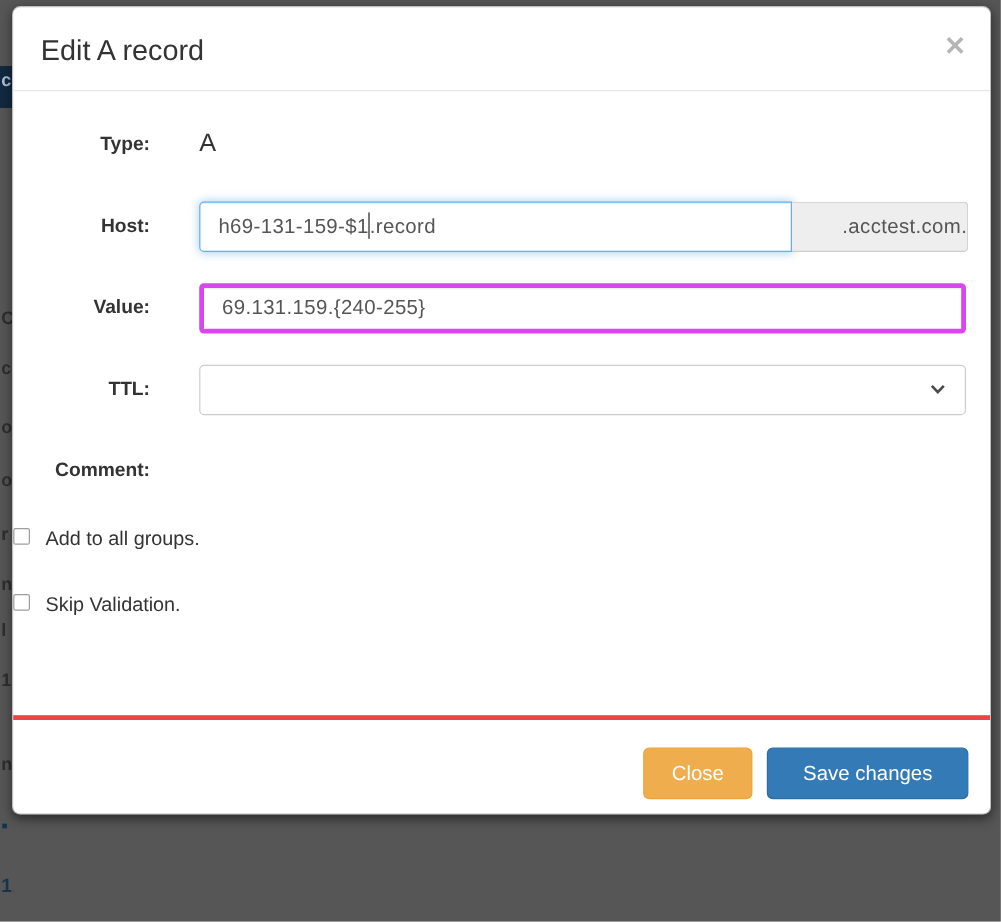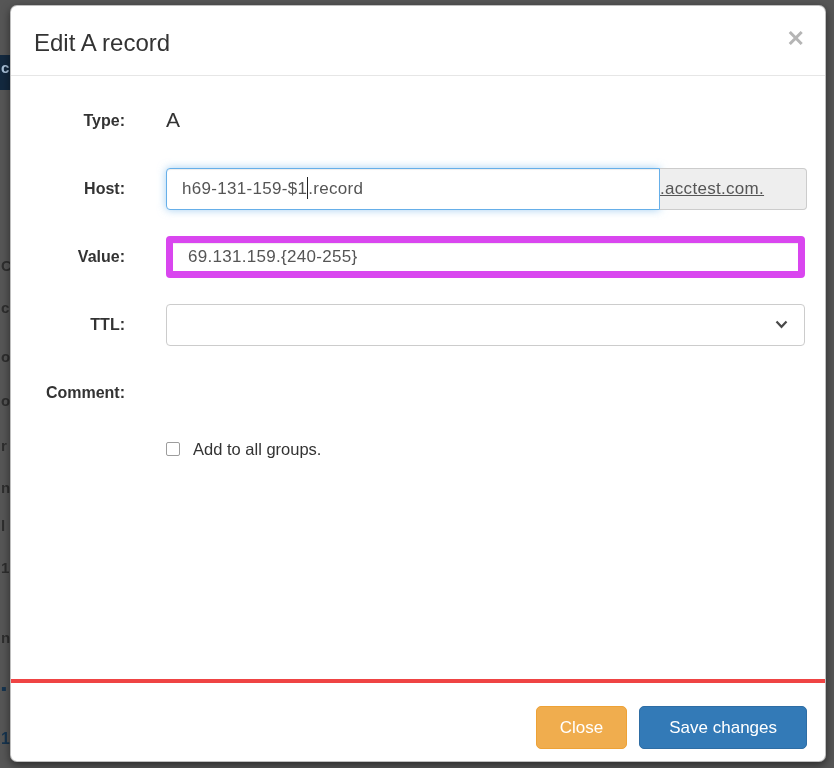--- a/index.html
+++ b/index.html
@@ -23,21 +23,21 @@
   .bg-frag {
     position: absolute; left: 1px;
     font-size: 15px; font-weight: 700; color: #2e2e2e;
     white-space: nowrap; line-height: 1;
   }
   .bg-frag.nav { color: #a8c0d8; }
   .bg-frag.navblock { color: #16344f; font-size: 16px; }
 
   
   .modal {
-    position: absolute; left: 10px; top: 5px; width: 816px; height: 757px;
+    position: absolute; left: 10px; top: 5px; width: 816px; height: 674px;
     background: #ffffff;
     border: 1px solid rgba(0,0,0,.25);
     border-radius: 7px;
     box-shadow: 0 3px 9px rgba(0,0,0,.5);
     z-index: 5;
     display: flex; flex-direction: column;
   }
 
   .modal-header {
     flex: 0 0 auto;
@@ -66,21 +66,21 @@
   .controls { flex: 1 1 auto; margin-left: 41px; margin-right: 20px; position: relative; }
 
   .row-type { margin-bottom: 35px; }
   .row-type .form-label { padding-top: 7px; }
   .type-value { font-size: 21px; color: #333; padding-top: 3px; line-height: 1.2; }
 
   .row-std { margin-bottom: 26px; }
 
   .text-control {
     width: 100%; height: 42px;
-    border: 7px solid #d946ef; border-radius: 4px;
+    border: 4px solid #d946ef; border-radius: 4px;
     background: #fff; color: #555;
     font-size: 17px; letter-spacing: 0.3px;
     padding: 0 15px; line-height: 40px;
     font-family: "Liberation Sans", sans-serif;
     box-shadow: inset 0 1px 1px rgba(0,0,0,.075);
     outline: none;
   }
 
   
   .input-group { display: flex; width: 100%; }
@@ -96,21 +96,21 @@
   }
   .caret-bar {
     display: inline-block; width: 1px; height: 22px;
     background: #222; vertical-align: -5px;
   }
   .input-addon {
     flex: 0 0 147px; width: 147px; height: 42px;
     background: #eee; border: 1px solid #ccc; border-left: none;
     border-radius: 0 4px 4px 0;
     color: #555; font-size: 17px; letter-spacing: 0.3px;
-    text-align: left; line-height: 40px; text-decoration: underline;
+    text-align: right; line-height: 40px;
   }
 
   
   .select-control {
     width: 100%; height: 42px;
     border: 1px solid #ccc; border-radius: 4px;
     background: #fff; cursor: pointer; position: relative;
   }
   .select-chevron { position: absolute; right: 16px; top: 15px; }
 
@@ -124,22 +124,22 @@
     padding: 7px 15px; resize: none;
     font-family: "Liberation Sans", sans-serif;
     box-shadow: inset 0 1px 1px rgba(0,0,0,.075);
     outline: none;
   }
   .comment-area::placeholder { color: #a3a3a3; opacity: 1; }
   .resize-grip { position: absolute; right: 3px; bottom: 5px; pointer-events: none; }
 
   
   .checkbox-row {
-    display: flex; align-items: center;
-    margin-left: 155px; margin-bottom: 0;
+    display: flex; 
+    margin-bottom: 0;
   }
   .checkbox-row.first { margin-top: 1px; margin-bottom: 38px; }
   .checkbox-box {
     width: 14px; height: 14px;
     border: 1px solid #9d9d9d; border-radius: 2px;
     background: #fff; cursor: pointer; flex: 0 0 14px;
   }
   .checkbox-label {
     margin-left: 13px; font-size: 16.5px; color: #333; line-height: 1;
     padding-top: 1px;
@@ -231,20 +231,24 @@
 
     <div class="form-row row-comment">
       <div class="form-label">Comment:</div>
     </div>
 
     <div class="checkbox-row first">
       <span class="checkbox-box"></span>
       <span class="checkbox-label">Add to all groups.</span>
     </div>
 
+    <div class="checkbox-row">
+      <span class="checkbox-box"></span>
+      <span class="checkbox-label">Skip Validation.</span>
+    </div>
 
   </div>
 
   <div class="modal-footer">
     <button class="btn btn-warning">Close</button>
     <button class="btn btn-primary">Save changes</button>
   </div>
 
 </div>
 

